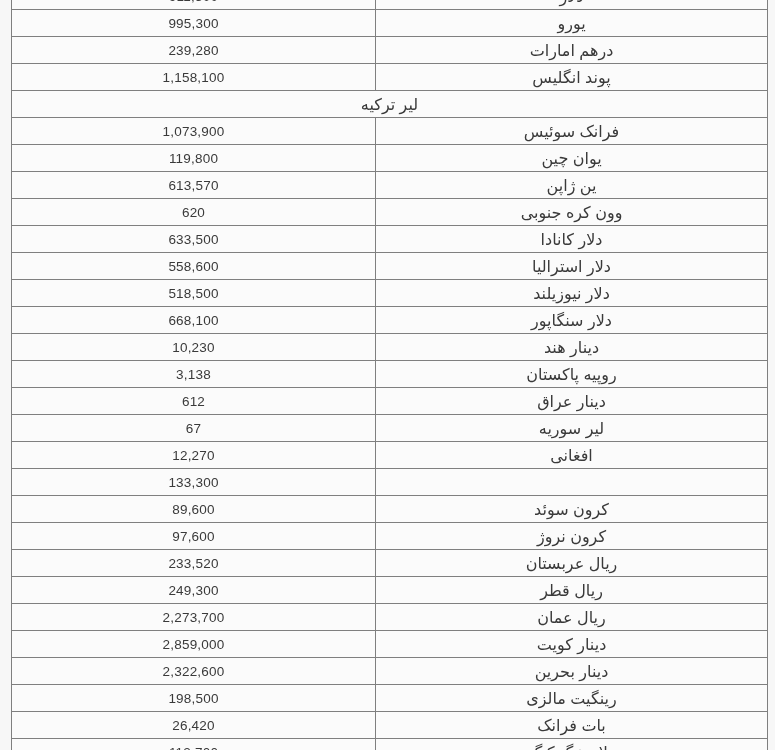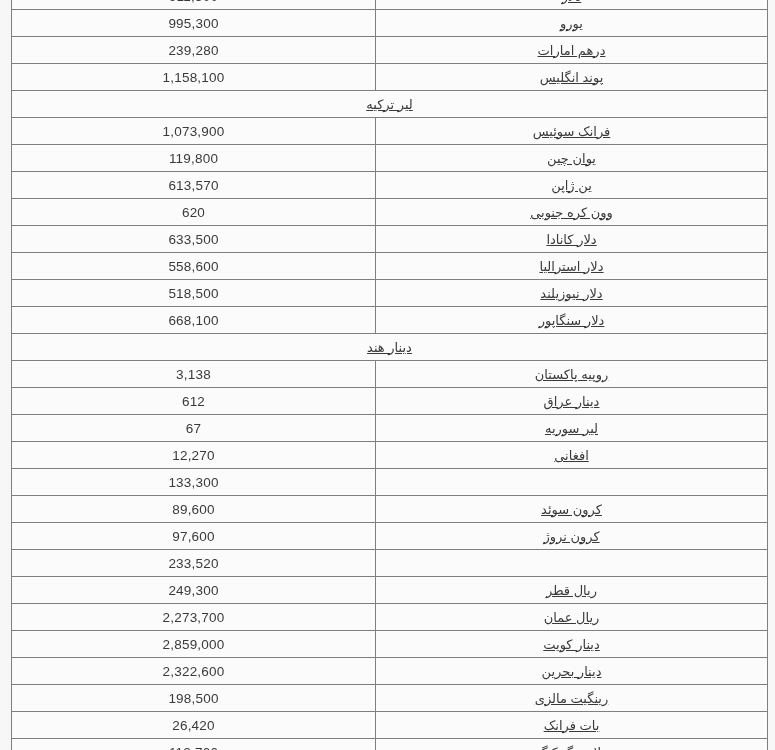--- a/index.html
+++ b/index.html
@@ -41,22 +41,21 @@
     overflow: hidden;
   }
   .cell-value {
     width: 364px;
     border-right: 1px solid var(--border-color, #7f7f7f);
     letter-spacing: 0.2px;
   }
   .cell-name {
     flex: 1;
     direction: rtl;
-    font-size: 13px;
-    text-decoration: underline;
+    font-size: 16px;
   }
 </style>
 </head>
 <body>
 
 <div class="page">
   <div class="rates-table" id="rates-table">
   <div class="row">
     <div class="cell cell-value">911,500</div>
     <div class="cell cell-name">دلار</div>
@@ -115,20 +114,21 @@
     <div class="cell cell-value">518,500</div>
     <div class="cell cell-name">دلار نیوزیلند</div>
   </div>
 
   <div class="row">
     <div class="cell cell-value">668,100</div>
     <div class="cell cell-name">دلار سنگاپور</div>
   </div>
 
   <div class="row">
+    <div class="cell cell-value">10,230</div>
     <div class="cell cell-name">دینار هند</div>
   </div>
 
   <div class="row">
     <div class="cell cell-value">3,138</div>
     <div class="cell cell-name">روپیه پاکستان</div>
   </div>
 
   <div class="row">
     <div class="cell cell-value">612</div>
@@ -154,20 +154,21 @@
     <div class="cell cell-name">کرون سوئد</div>
   </div>
 
   <div class="row">
     <div class="cell cell-value">97,600</div>
     <div class="cell cell-name">کرون نروژ</div>
   </div>
 
   <div class="row">
     <div class="cell cell-value">233,520</div>
+    <div class="cell cell-name">ریال عربستان</div>
   </div>
 
   <div class="row">
     <div class="cell cell-value">249,300</div>
     <div class="cell cell-name">ریال قطر</div>
   </div>
 
   <div class="row">
     <div class="cell cell-value">2,273,700</div>
     <div class="cell cell-name">ریال عمان</div>

